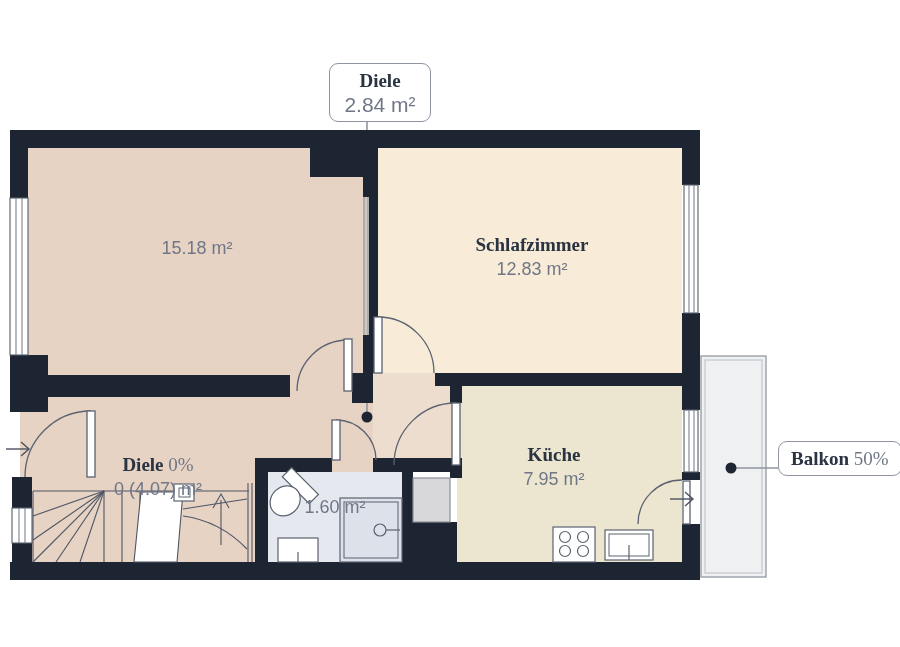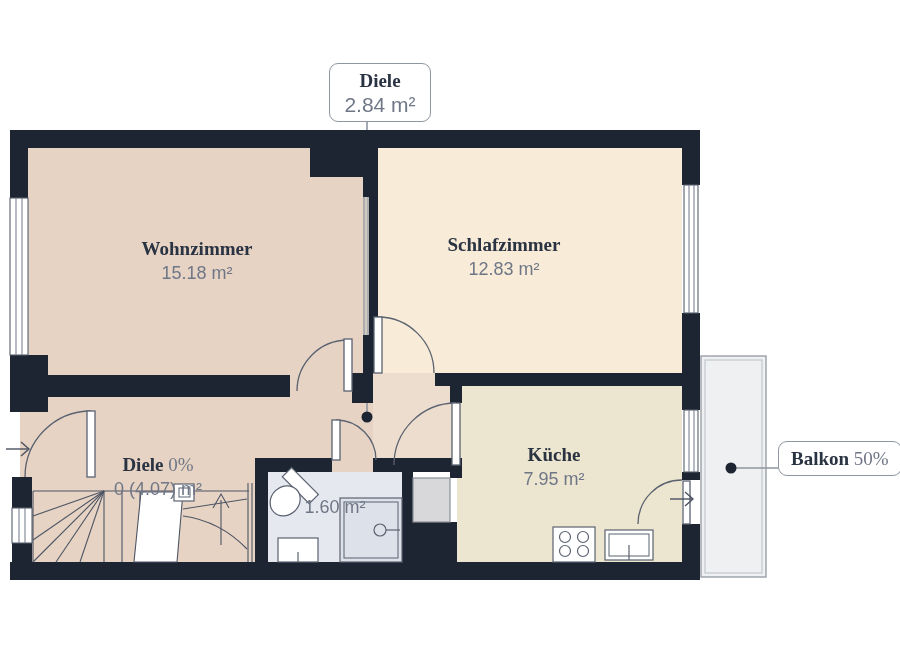--- a/index.html
+++ b/index.html
@@ -195,25 +195,24 @@
   </g>
 
   <g>
     <circle cx="367" cy="417" r="5.5" fill="#1e2532"></circle>
     <line x1="731" y1="468" x2="778" y2="468" stroke="#8f96a1" stroke-width="1.6"></line>
     <circle cx="731" cy="468" r="5.5" fill="#1e2532"></circle>
   </g>
 </svg>
 
 <div class="label" style="left:197px;top:236px;">
-  <div class="room-name">Wohnzimmer</div>
   <div class="room-area">15.18 m²</div>
 </div>
 
-<div class="label" style="left:504px;top:232px;">
+<div class="label" style="left:532px;top:232px;">
   <div class="room-name">Schlafzimmer</div>
   <div class="room-area">12.83 m²</div>
 </div>
 
 <div class="label" style="left:158px;top:452px;">
   <div class="room-name">
     <span>Diele</span>
     <span class="share">0%</span>
   </div>
   <div class="room-area">0 (4.07) m²</div>

